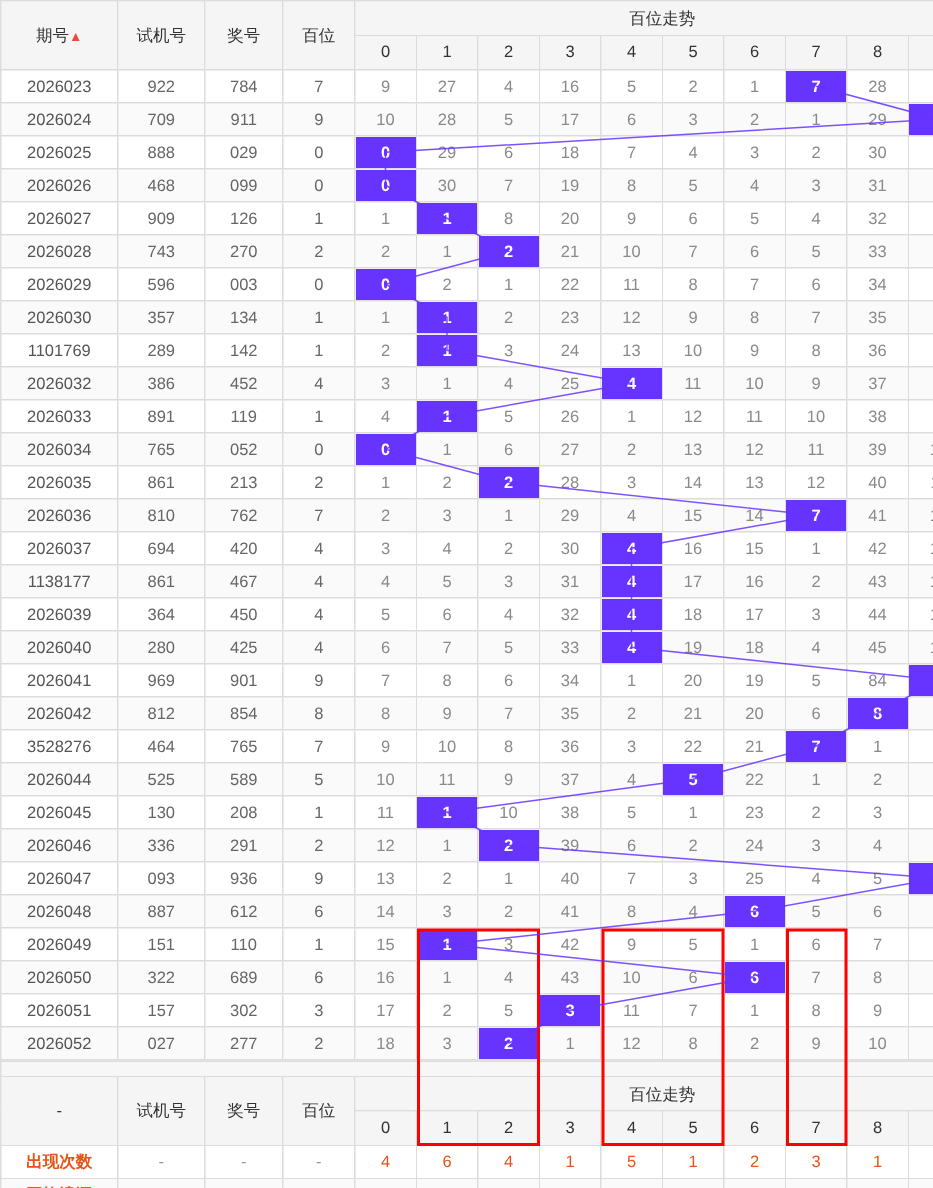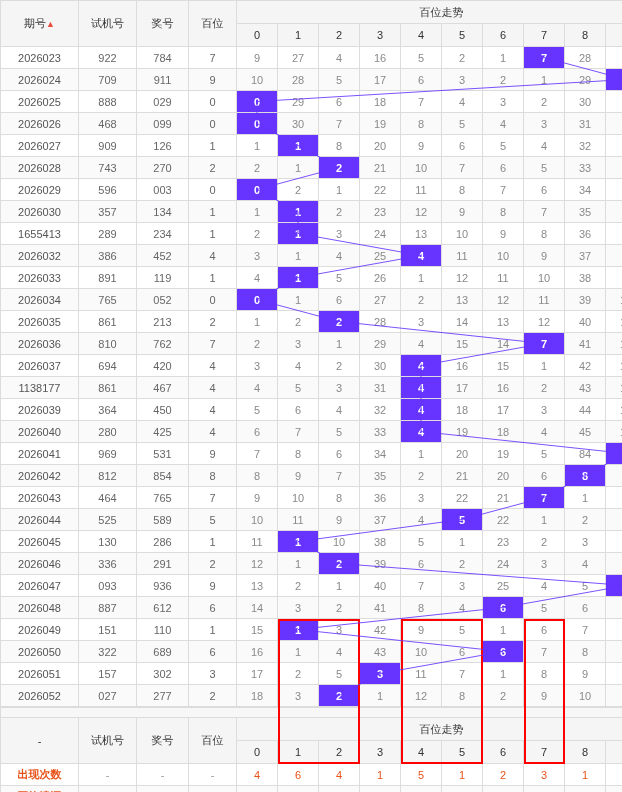--- a/index.html
+++ b/index.html
@@ -213,23 +213,23 @@
           <td class="miss">2</td>
           <td class="miss">23</td>
           <td class="miss">12</td>
           <td class="miss">9</td>
           <td class="miss">8</td>
           <td class="miss">7</td>
           <td class="miss">35</td>
           <td class="miss">6</td>
         </tr>
         <tr>
-          <td class="issue">1655413</td>
+          <td class="issue">1101769</td>
           <td class="num">289</td>
-          <td class="num">234</td>
+          <td class="num">142</td>
           <td class="num">1</td>
           <td class="miss">2</td>
           <td class="hit">1</td>
           <td class="miss">3</td>
           <td class="miss">24</td>
           <td class="miss">13</td>
           <td class="miss">10</td>
           <td class="miss">9</td>
           <td class="miss">8</td>
           <td class="miss">36</td>
@@ -375,21 +375,21 @@
           <td class="hit">4</td>
           <td class="miss">19</td>
           <td class="miss">18</td>
           <td class="miss">4</td>
           <td class="miss">45</td>
           <td class="miss">16</td>
         </tr>
         <tr>
           <td class="issue">2026041</td>
           <td class="num">969</td>
-          <td class="num">531</td>
+          <td class="num">901</td>
           <td class="num">9</td>
           <td class="miss">7</td>
           <td class="miss">8</td>
           <td class="miss">6</td>
           <td class="miss">34</td>
           <td class="miss">1</td>
           <td class="miss">20</td>
           <td class="miss">19</td>
           <td class="miss">5</td>
           <td class="miss">84</td>
@@ -405,21 +405,21 @@
           <td class="miss">7</td>
           <td class="miss">35</td>
           <td class="miss">2</td>
           <td class="miss">21</td>
           <td class="miss">20</td>
           <td class="miss">6</td>
           <td class="hit">8</td>
           <td class="miss">1</td>
         </tr>
         <tr>
-          <td class="issue">2026043</td>
+          <td class="issue">3528276</td>
           <td class="num">464</td>
           <td class="num">765</td>
           <td class="num">7</td>
           <td class="miss">9</td>
           <td class="miss">10</td>
           <td class="miss">8</td>
           <td class="miss">36</td>
           <td class="miss">3</td>
           <td class="miss">22</td>
           <td class="miss">21</td>
@@ -439,21 +439,21 @@
           <td class="miss">4</td>
           <td class="hit">5</td>
           <td class="miss">22</td>
           <td class="miss">1</td>
           <td class="miss">2</td>
           <td class="miss">3</td>
         </tr>
         <tr>
           <td class="issue">2026045</td>
           <td class="num">130</td>
-          <td class="num">286</td>
+          <td class="num">208</td>
           <td class="num">1</td>
           <td class="miss">11</td>
           <td class="hit">1</td>
           <td class="miss">10</td>
           <td class="miss">38</td>
           <td class="miss">5</td>
           <td class="miss">1</td>
           <td class="miss">23</td>
           <td class="miss">2</td>
           <td class="miss">3</td>

